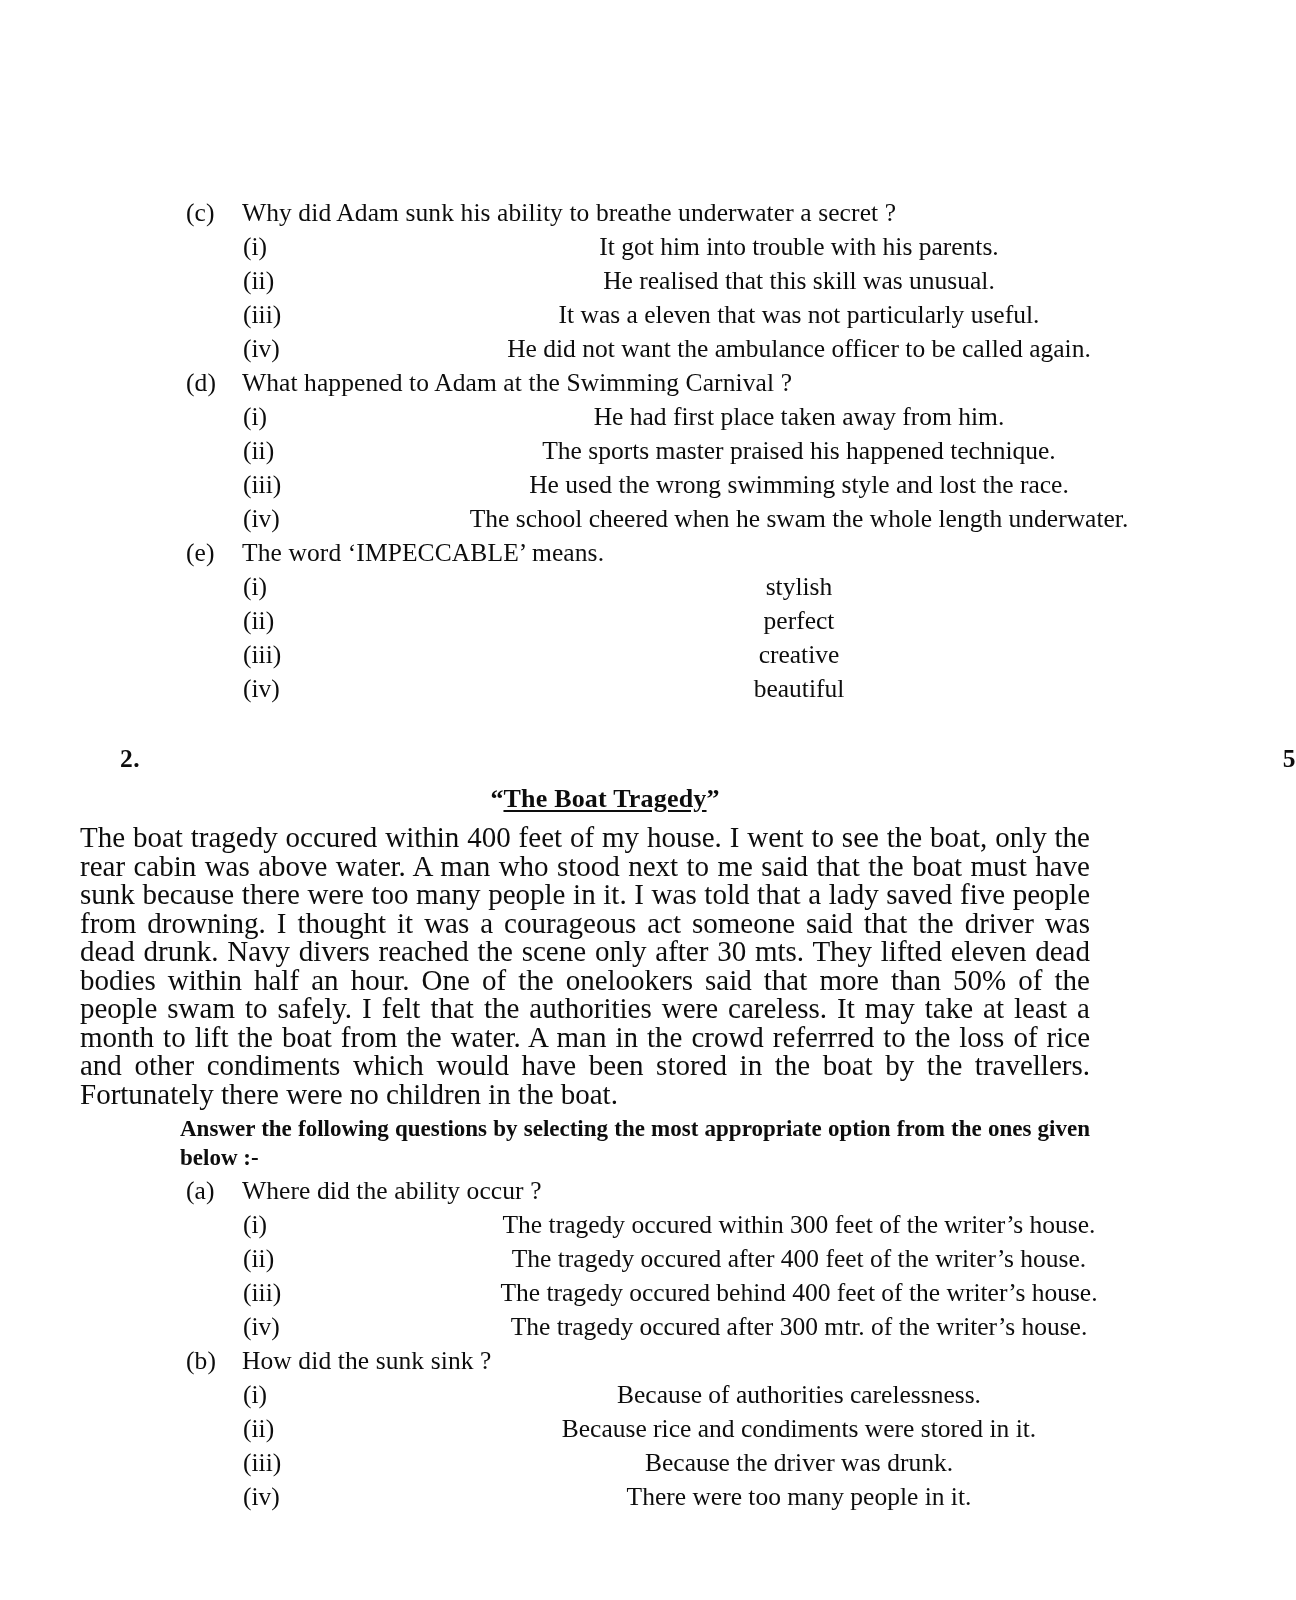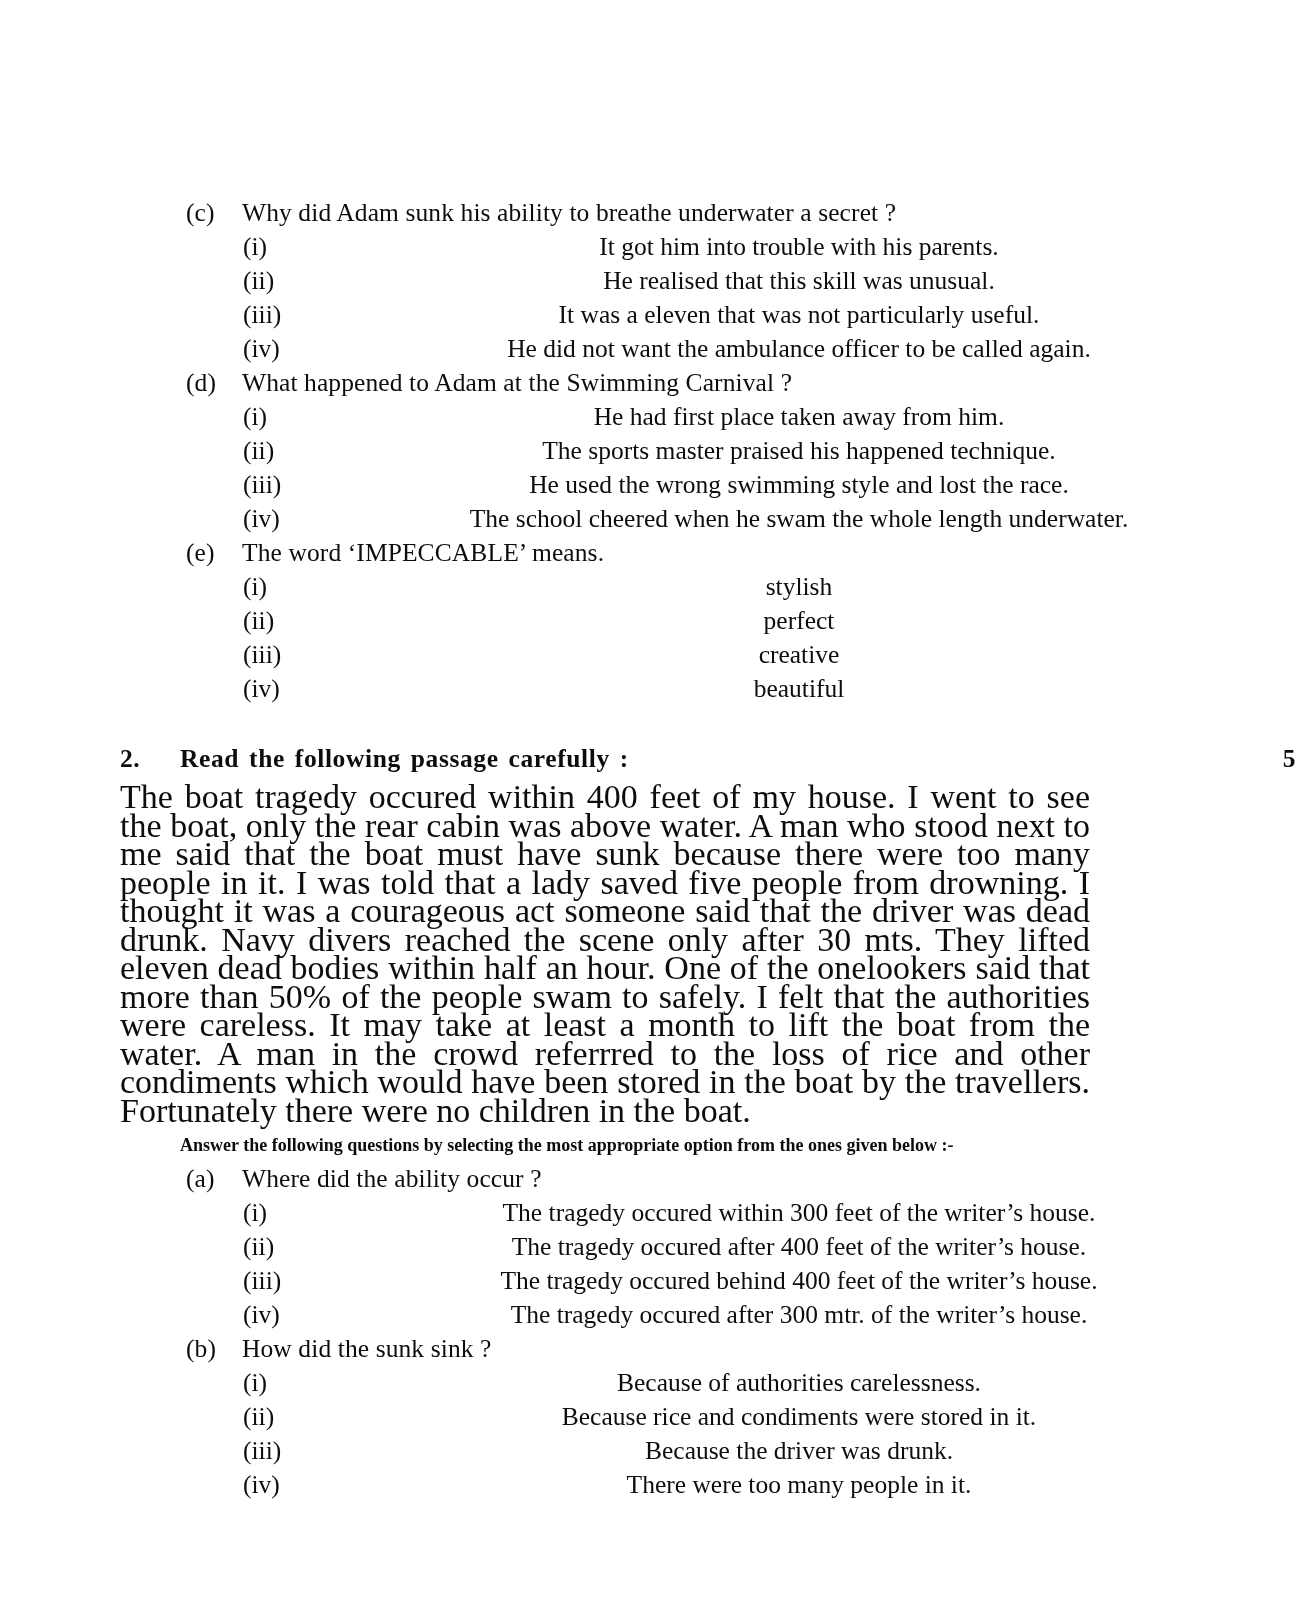--- a/index.html
+++ b/index.html
@@ -102,37 +102,37 @@
     font-weight: bold;
   }
   .title-line .t {
     font-weight: bold;
     text-decoration: underline;
     text-underline-offset: 3px;
     letter-spacing: 0.2px;
   }
 
   .passage {
-    margin-left: 120px;
+    margin-left: 80px;
     margin-right: 206px;
     text-align: justify;
     text-justify: inter-word;
-    font-size: 34px;
+    font-size: 29px;
     line-height: 28.5px;
     margin-top: 7px;
     hyphens: none;
   }
   .passage p { margin: 0; }
 
   .instruction {
     margin-left: 180px;
     margin-right: 206px;
     text-align: justify;
     font-weight: bold;
-    font-size: 18px;
+    font-size: 23px;
     line-height: 29px;
     margin-top: 6px;
   }
 </style>
 </head>
 <body>
 
 <div class="page">
 
   <div style="height:196px"></div>
@@ -203,24 +203,26 @@
     <div class="orow lvl-o">
       <span class="onum">(iv)</span>
       <span class="otext">beautiful</span>
     </div>
   </div>
 
   <div style="height:36px"></div>
 
   <div class="q2head">
     <span class="num">2.</span>
-    <span class="htext">Read the following passage carefully :</span>
     <span class="marks">5</span>
   </div>
 
+  <div class="title-line">
+    <span class="q">“</span><span class="t">The Boat Tragedy</span><span class="q">”</span>
+  </div>
 
   <div class="passage">
     <p>The boat tragedy occured within 400 feet of my house.  I went to see the boat, only the rear cabin was above water.  A man who stood next to me said that the boat must have sunk because there were too many people in it.  I was told that a lady saved five people from drowning. I thought it was a courageous act someone said that the driver was dead drunk.  Navy divers reached the scene only after 30 mts.  They lifted eleven dead bodies within half an hour.  One of the onelookers said that more than 50% of the people swam to safely.  I felt that the authorities were careless.  It may take at least a month to lift the boat from the water.  A man in the crowd referrred to the loss of rice and other condiments which would have been stored  in the boat by the travellers. Fortunately there were no children in the boat.</p>
   </div>
 
   <div class="instruction">Answer the following questions by selecting the most appropriate option from the ones given below :-</div>
 
   <div class="qblock" style="margin-top:2px">
     <div class="qrow lvl-q">
       <span class="lbl">(a)</span>

